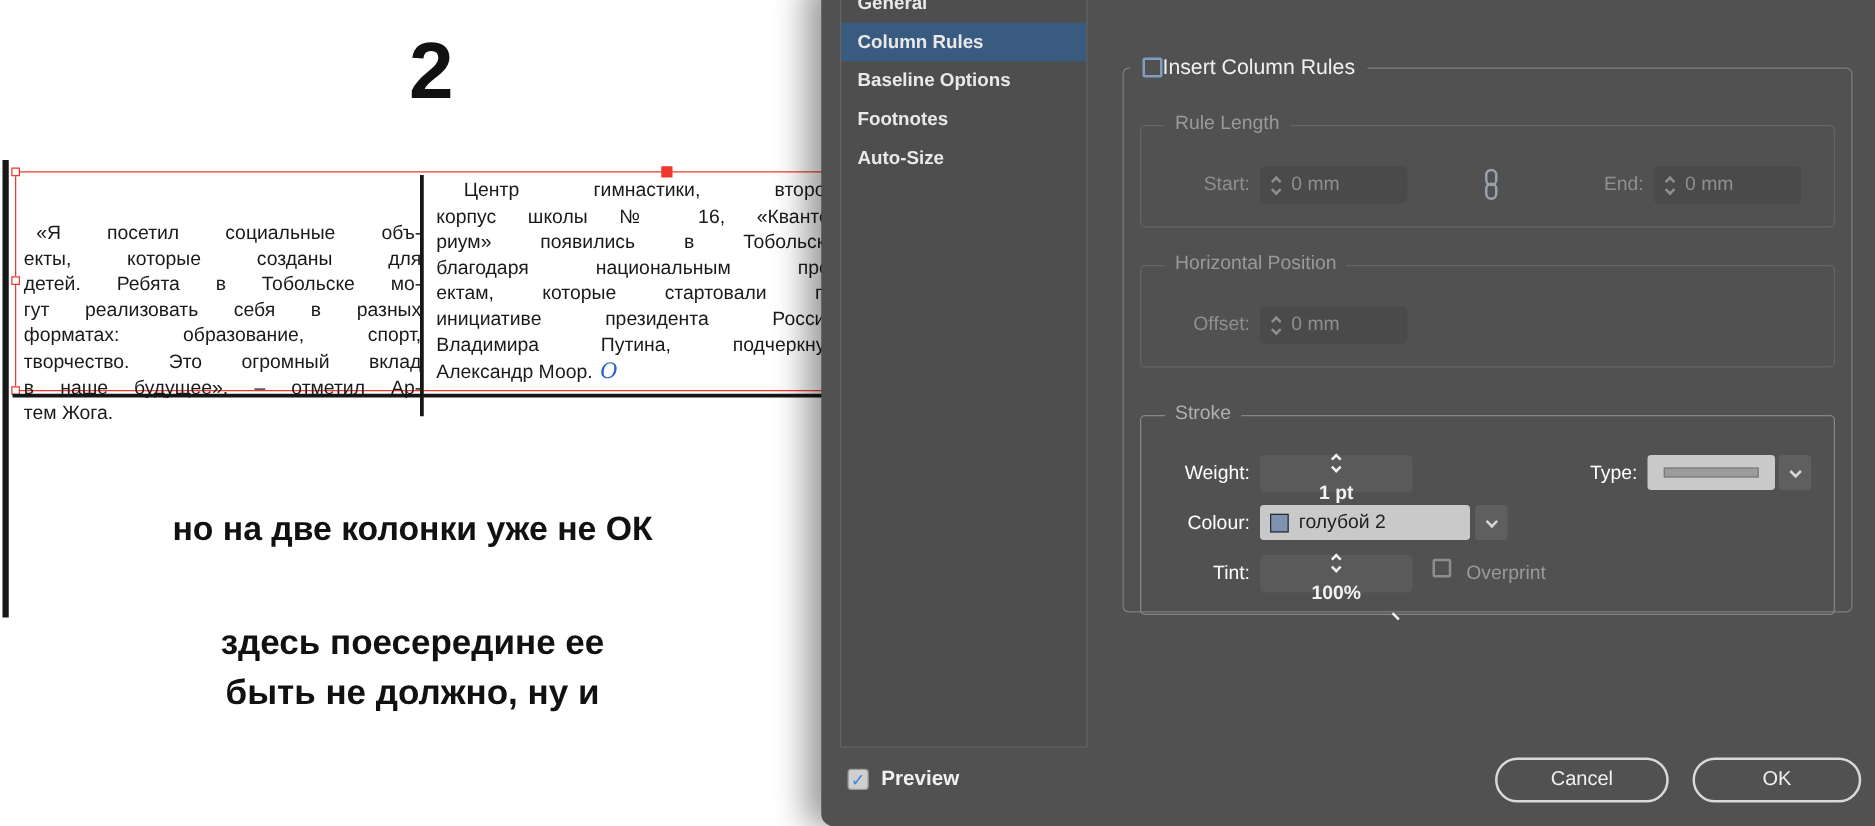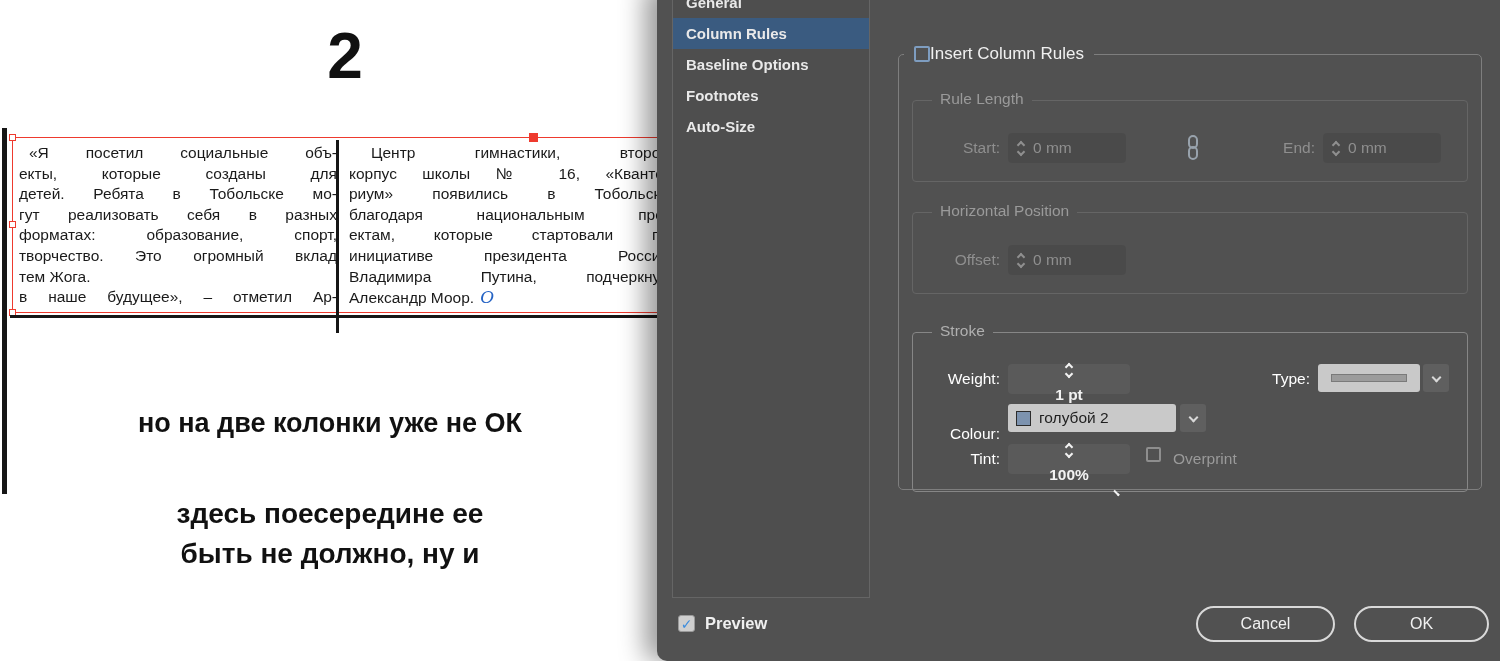--- a/index.html
+++ b/index.html
@@ -23,21 +23,21 @@
   .col-rule{position:absolute;left:336px;top:140px;width:3px;height:193px;background:#161616;}
   .bottom-rule{position:absolute;left:10px;top:315px;width:648px;height:3px;background:#161616;}
 
   .text-frame{position:absolute;left:12px;top:137px;width:700px;height:176px;
               border:1px solid var(--frame-red);}
   .h{position:absolute;width:7px;height:7px;background:#fff;border:1px solid var(--frame-red);}
   .h.tl{left:-4px;top:-4px;} .h.ml{left:-4px;top:calc(50% - 4px);} .h.bl{left:-4px;bottom:-4px;}
   .h.fill{width:9px;height:9px;background:var(--frame-red);border:none;left:516px;top:-5px;}
 
   .col{position:absolute;top:5px;font-size:15.5px;line-height:20.6px;color:#1a1a1a;}
-  .c1{left:6px;width:318px;}
+  .c1{left:6px;width:318px;margin-top:34px;}
   .c2{left:336px;width:320px;}
   .tl{display:block;text-align:justify;}
   .tl.j{text-align-last:justify;}
   .tl.ind1{text-indent:10px;}
   .tl.ind2{text-indent:22px;}
   .overset{font-family:"DejaVu Serif",serif;font-style:italic;color:#2563c4;font-size:17px;margin-left:6px;}
 
   .annot{position:absolute;left:0;width:660px;text-align:center;font-weight:700;color:#111;}
   .annot1{top:408px;font-size:27px;}
   .annot2{top:494px;font-size:28px;line-height:40px;}
@@ -129,22 +129,22 @@
       <span class="h bl"></span>
       <span class="h fill"></span>
 
       <div class="col c1">
         <span class="tl j ind1">«Я посетил социальные объ-</span>
         <span class="tl j">екты, которые созданы для</span>
         <span class="tl j">детей. Ребята в Тобольске мо-</span>
         <span class="tl j">гут реализовать себя в разных</span>
         <span class="tl j">форматах: образование, спорт,</span>
         <span class="tl j">творчество. Это огромный вклад</span>
+        <span class="tl j">в наше будущее», – отметил Ар-</span>
         <span class="tl">тем Жога.</span>
-        <span class="tl j">в наше будущее», – отметил Ар-</span>
       </div>
 
       <div class="col c2">
         <span class="tl j ind2">Центр гимнастики, второй</span>
         <span class="tl j">корпус школы № 16, «Кванто-</span>
         <span class="tl j">риум» появились в Тобольске</span>
         <span class="tl j">благодаря национальным про-</span>
         <span class="tl j">ектам, которые стартовали по</span>
         <span class="tl j">инициативе президента России</span>
         <span class="tl j">Владимира Путина, подчеркнул</span>
@@ -233,21 +233,21 @@
     </div>
 
     <span class="flabel lit" style="left:595px;top:379px;width:58px;">Type:</span>
     <div class="drop-light" style="left:661px;top:380px;width:102px;">
       <span class="stroke-preview"></span>
     </div>
     <div class="chev-btn" style="left:766px;top:380px;">
         <i class="chv dn big"></i>
       </div>
 
-    <span class="flabel lit" style="left:258px;top:434px;width:85px;">Colour:</span>
+    <span class="flabel lit" style="left:258px;top:419px;width:85px;">Colour:</span>
     <div class="drop-light" style="left:351px;top:420px;width:168px;">
       <span class="swatch"></span>
       <span>голубой 2</span>
     </div>
     <div class="chev-btn" style="left:523px;top:420px;">
         <i class="chv dn big"></i>
       </div>
 
     <span class="flabel lit" style="left:258px;top:459px;width:85px;">Tint:</span>
     <div class="combo en" style="left:351px;top:460px;width:122px;">

